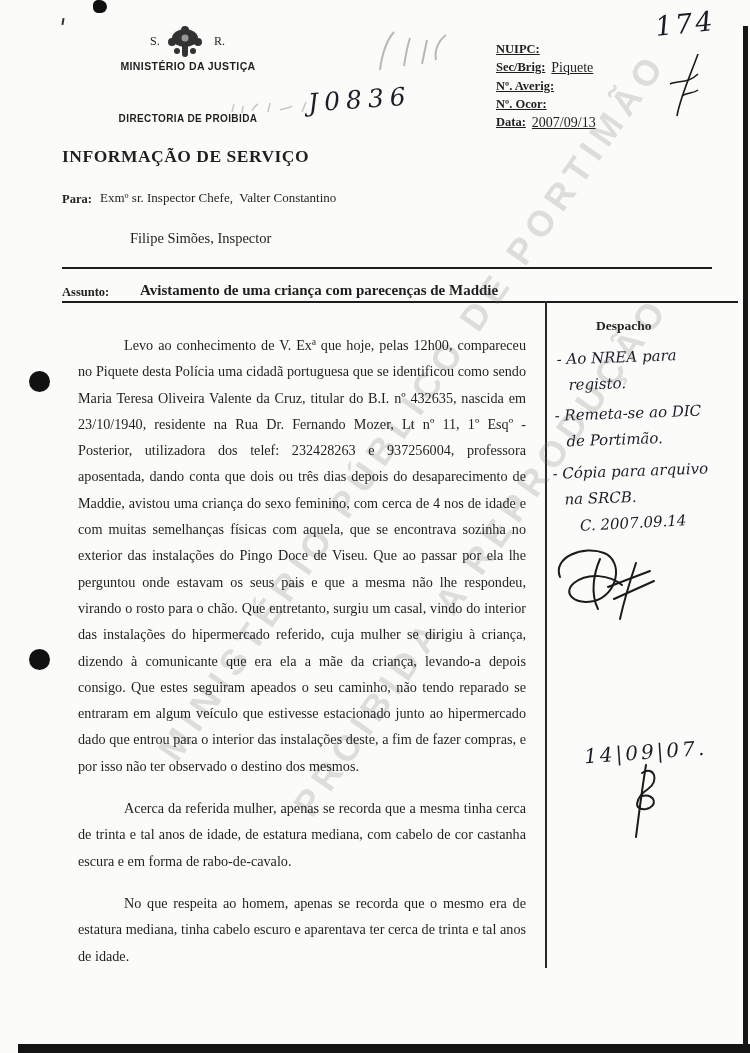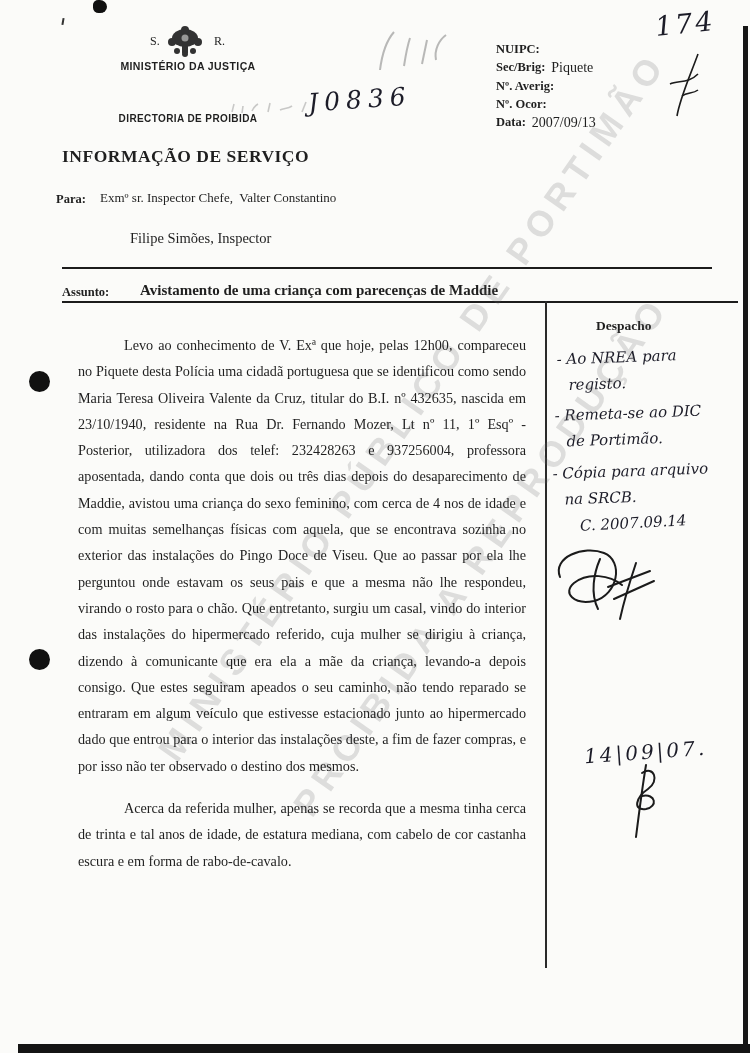--- a/index.html
+++ b/index.html
@@ -74,21 +74,21 @@
     <svg width="92" height="52" viewBox="0 0 92 52">
       <g stroke="rgba(60,60,60,0.35)" stroke-width="2" fill="none">
         <path d="M8 44 C10 28 15 14 22 6"></path>
           <path d="M32 40 C34 27 36 18 38 12"></path>
         <path d="M50 38 L55 14"></path>
           <path d="M64 34 C62 24 67 14 74 9"></path>
       </g>
     </svg>
   </span>
 
-  <div class="abs" style="left:496px;top:42px;">
+  <div class="abs" style="left:496px;top:42px;text-decoration:underline;">
     <div class="fieldrow">
       <span class="lbl">NUIPC:</span>
       <span class="val"></span>
     </div>
     <div class="fieldrow">
       <span class="lbl">Sec/Brig:</span>
       <span class="val">Piquete</span>
     </div>
     <div class="fieldrow">
       <span class="lbl">Nº. Averig:</span>
@@ -109,37 +109,38 @@
       <g stroke="#1c1c1c" stroke-width="1.6" fill="none">
         <path d="M36 4 C28 26 18 48 15 66"></path>
         <path d="M8 34 C16 30 26 34 36 24"></path>
         <path d="M20 46 C25 42 31 44 36 40"></path>
       </g>
     </svg>
   </span>
 
   <div class="abs" style="left:62px;top:146px;width:650px;font-size:17.5px;font-weight:bold;letter-spacing:0.5px;">INFORMAÇÃO DE SERVIÇO</div>
 
-  <span class="abs lbl" style="left:56px;top:192px;">Para:</span>
+  <span class="abs lbl" style="left:62px;top:192px;">Para:</span>
   <span class="abs" style="left:100px;top:190px;font-size:13px;white-space:pre-wrap;">Exmº sr. Inspector Chefe,  Valter Constantino</span>
   <span class="abs" style="left:130px;top:230px;font-size:14.5px;">Filipe Simões, Inspector</span>
   <div class="rule" style="left:62px;top:267px;width:650px;"></div>
 
   <span class="abs lbl" style="left:62px;top:285px;">Assunto:</span>
   <span class="abs" style="left:140px;top:282px;font-size:15px;font-weight:bold;">Avistamento de uma criança com parecenças de Maddie</span>
   <div class="rule" style="left:62px;top:301px;width:676px;"></div>
 
   <div class="abs" style="left:545px;top:301px;width:2px;height:667px;background:#2a2a2a;"></div>
 
   <div class="wm" style="left:150px;top:745px;">MINISTÉRIO PÚBLICO DE PORTIMÃO</div>
   <div class="wm" style="left:285px;top:800px;">PROIBIDA A REPRODUÇÃO</div>
 
   <div class="bodytext">
     <p>Levo ao conhecimento de V. Exª que hoje, pelas 12h00, compareceu no Piquete desta Polícia uma cidadã portuguesa que se identificou como sendo Maria Teresa Oliveira Valente da Cruz, titular do B.I. nº 432635, nascida em 23/10/1940, residente na Rua Dr. Fernando Mozer, Lt nº 11, 1º Esqº - Posterior, utilizadora dos telef: 232428263 e 937256004, professora aposentada, dando conta que dois ou três dias depois do desaparecimento de Maddie, avistou uma criança do sexo feminino, com cerca de 4 nos de idade e com muitas semelhanças físicas com aquela, que se encontrava sozinha no exterior das instalações do Pingo Doce de Viseu. Que ao passar por ela lhe perguntou onde estavam os seus pais e que a mesma não lhe respondeu, virando o rosto para o chão. Que entretanto, surgiu um casal, vindo do interior das instalações do hipermercado referido, cuja mulher se dirigiu à criança, dizendo à comunicante que era ela a mãe da criança, levando-a depois consigo. Que estes seguiram apeados o seu caminho, não tendo reparado se entraram em algum veículo que estivesse estacionado junto ao hipermercado dado que entrou para o interior das instalações deste, a fim de fazer compras, e por isso não ter observado o destino dos mesmos.</p>
     <p>Acerca da referida mulher, apenas se recorda que a mesma tinha cerca de trinta e tal anos de idade, de estatura mediana, com cabelo de cor castanha escura e em forma de rabo-de-cavalo.</p>
+    <p>No que respeita ao homem, apenas se recorda que o mesmo era de estatura mediana, tinha cabelo escuro e aparentava ter cerca de trinta e tal anos de idade.</p>
   </div>
 
   <div class="abs" style="left:596px;top:318px;font-size:13.5px;font-weight:bold;">Despacho</div>
   <div class="note hand" style="left:557px;top:344px;width:130px;">- Ao NREA para registo.</div>
   <div class="note hand" style="left:555px;top:400px;">- Remeta-se ao DIC de Portimão.</div>
   <div class="note hand" style="left:553px;top:458px;">- Cópia para arquivo na SRCB.</div>
   <div class="abs hand" style="left:580px;top:514px;font-size:15px;transform:rotate(-3deg);">C. 2007.09.14</div>
 
   <span class="abs" style="left:550px;top:543px;">
     <svg width="125" height="85" viewBox="0 0 125 85">

